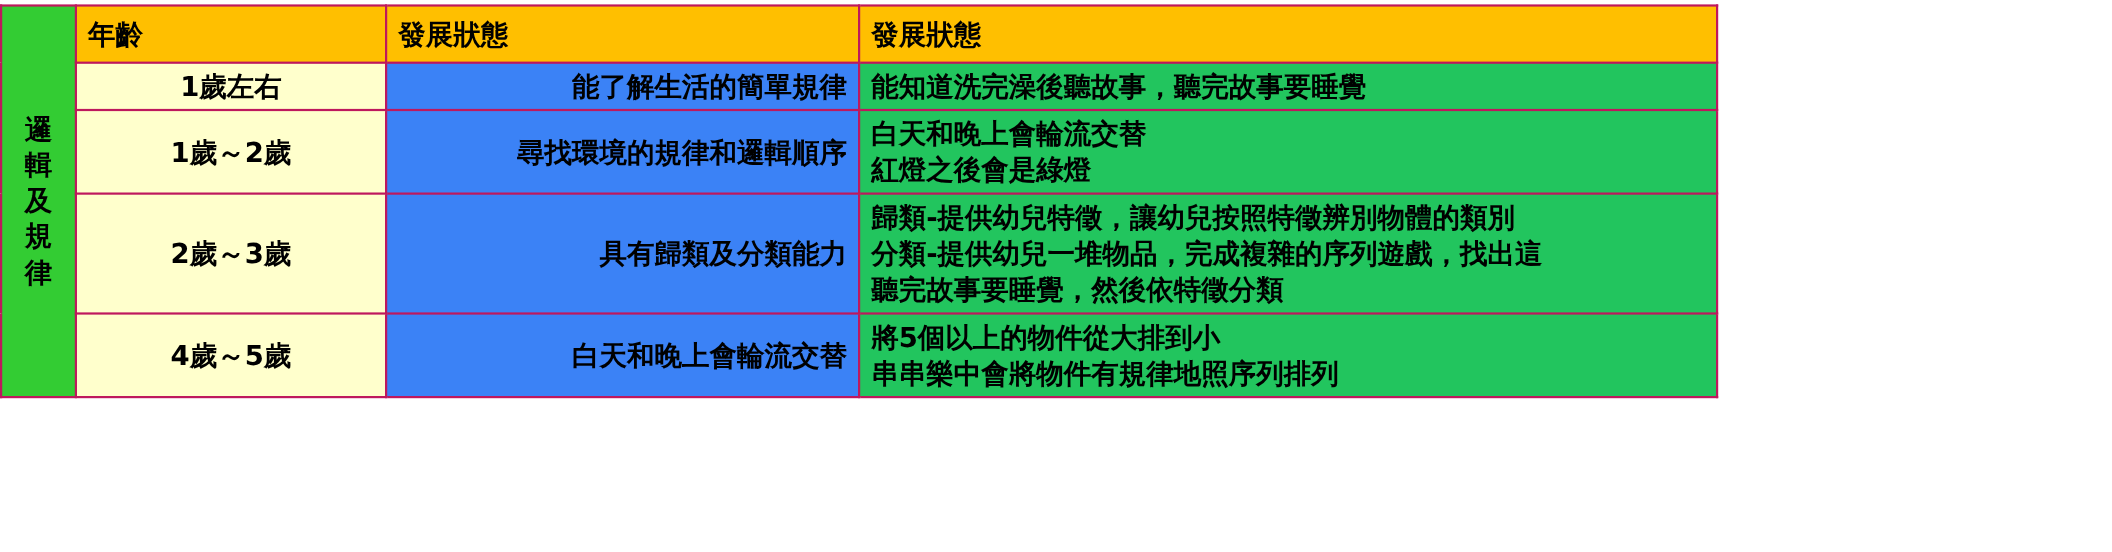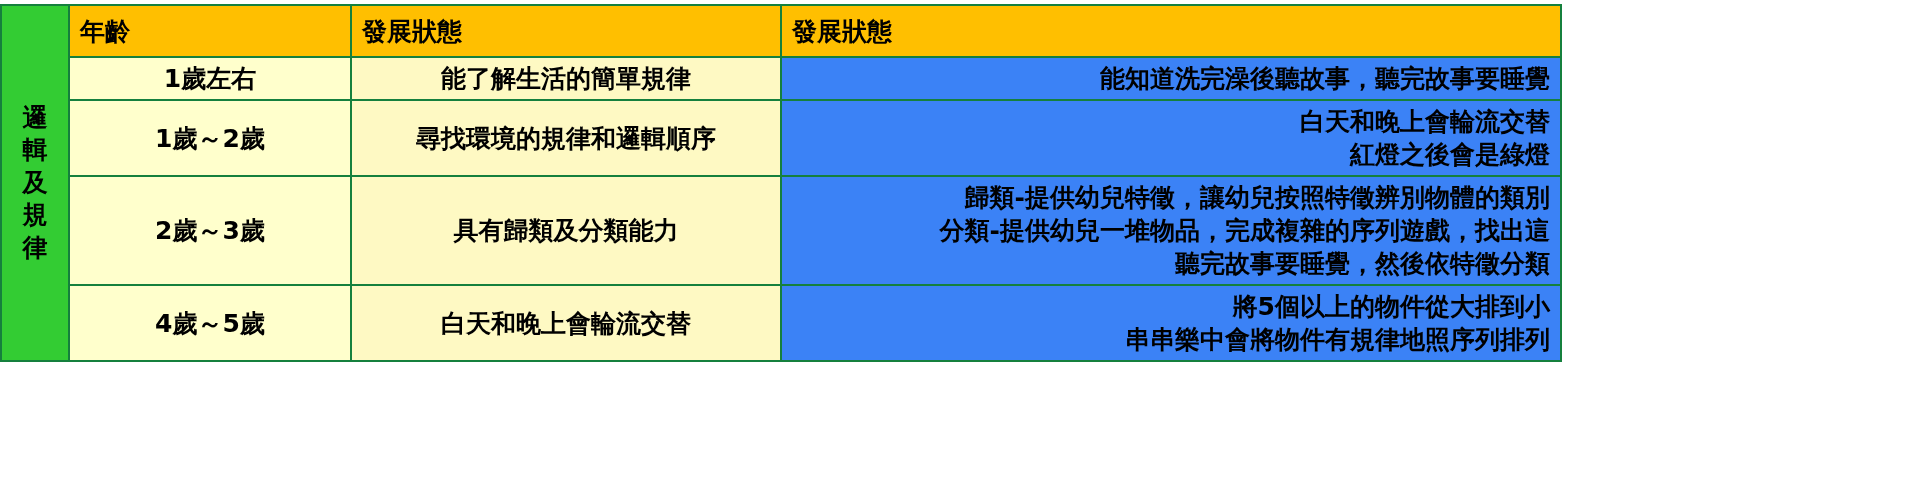--- a/index.html
+++ b/index.html
@@ -21,21 +21,21 @@
     width: 1560px;
   }
 
   table.dev-table {
     border-collapse: collapse;
     table-layout: fixed;
     width: 1560px;
   }
 
   table.dev-table td, table.dev-table th {
-    border: 2px solid #15803d;
+    border: 2px solid #be185d;
     vertical-align: middle;
     padding: 4px 10px;
     font-weight: bold;
     color: #000000;
   }
 
   
   .cat-cell {
     width: 68px;
     background: #33cc33;
@@ -64,28 +64,28 @@
 
   
   .age-cell {
     width: 282px;
     background: #ffffcc;
     font-size: 25px;
     text-align: center;
   }
   .state-cell {
     width: 430px;
-    background: #fef9c3;
-    font-size: 25px;
-    text-align: center;
-  }
-  .behav-cell {
     background: #3b82f6;
     font-size: 25px;
     text-align: right;
+  }
+  .behav-cell {
+    background: #22c55e;
+    font-size: 25px;
+    text-align: left;
     line-height: 1.32;
     margin-top: 16px;
   }
   .behav-cell .line {
     display: block;
     white-space: nowrap;
   }
 
   .col-age { width: 282px; }
   .col-state { width: 430px; }

